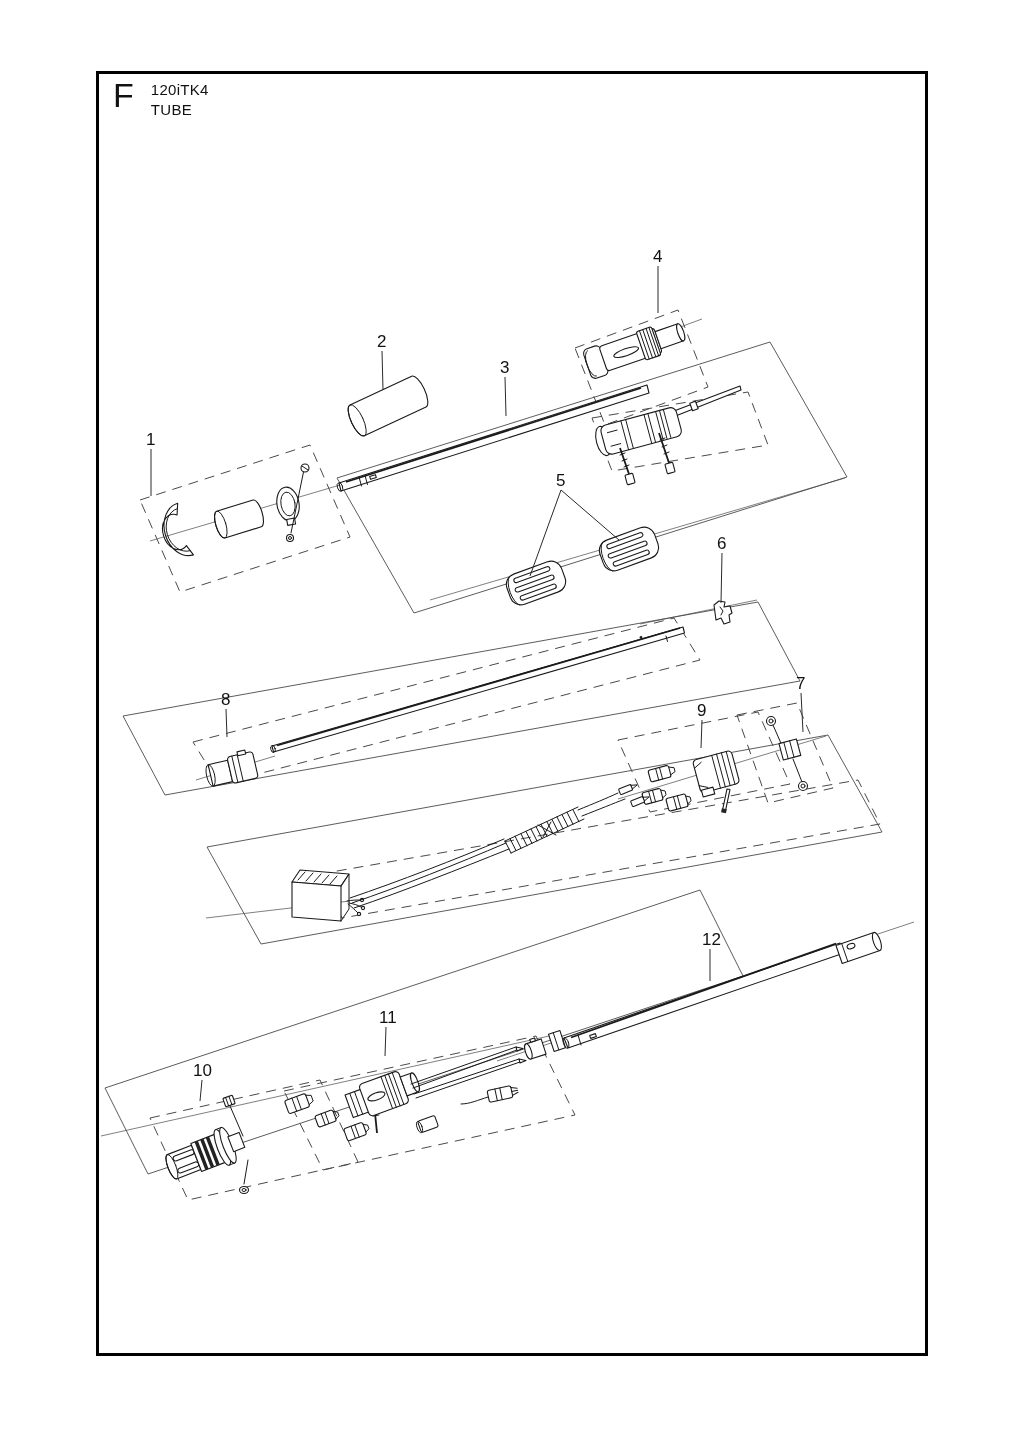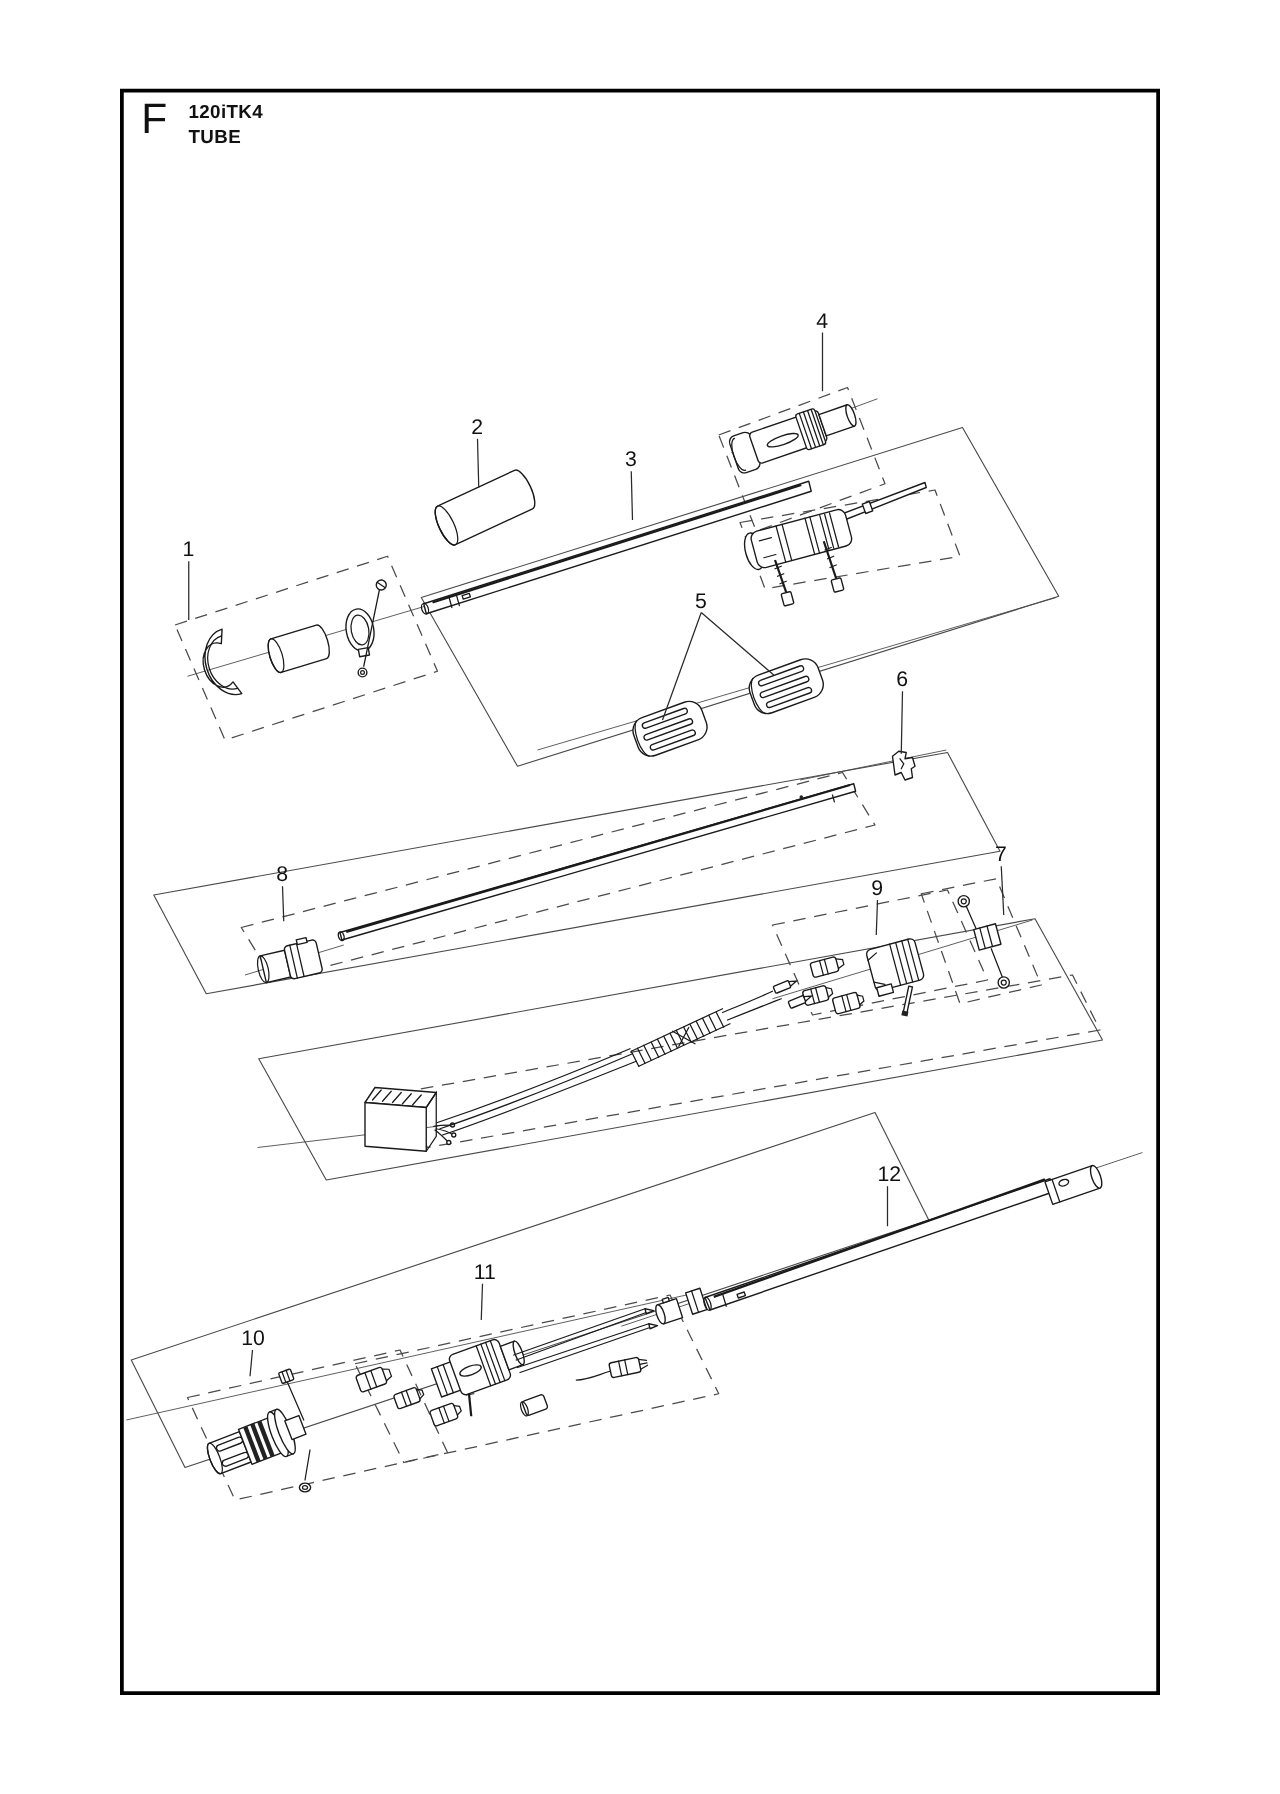--- a/index.html
+++ b/index.html
@@ -1,21 +1,21 @@
 <!DOCTYPE html>
 <html><head>
 <meta charset="utf-8">
 <style>
   html,body{margin:0;padding:0;background:#fff;}
   body{width:1024px;height:1435px;position:relative;font-family:"Liberation Sans",sans-serif;}
   .page{position:absolute;inset:0;background:#fff;}
   .frame-border{position:absolute;left:96px;top:71px;width:832px;height:1285px;border:3px solid #000;box-sizing:border-box;}
   .header{position:absolute;left:113px;top:78px;display:flex;gap:17px;align-items:flex-start;}
   .fig-letter{font-size:34px;line-height:34px;color:#111;font-weight:500;}
-  .title-block{padding-top:2px;font-size:15px;line-height:20px;color:#111;letter-spacing:.3px;font-weight:bold;}
+  .title-block{padding-top:2px;font-size:15px;line-height:20px;color:#111;letter-spacing:.3px;}
   svg{position:absolute;inset:0;}
   svg *{vector-effect:non-scaling-stroke;}
   .p{fill:#fff;stroke:#1a1a1a;stroke-width:1.1;stroke-linejoin:round;}
   .ln{fill:none;stroke:#1a1a1a;stroke-width:1;stroke-linecap:round;}
   .thick{fill:none;stroke:#1a1a1a;stroke-width:1.8;}
   .ax{fill:none;stroke:#606060;stroke-width:0.8;}
   .quad{fill:none;stroke:#4a4a4a;stroke-width:0.9;stroke-linejoin:round;}
   .dash{fill:none;stroke:#4a4a4a;stroke-width:1;stroke-dasharray:10 7;stroke-linejoin:round;}
   .lead{fill:none;stroke:#2a2a2a;stroke-width:1;}
   .callout{font-size:17px;fill:#111;}

